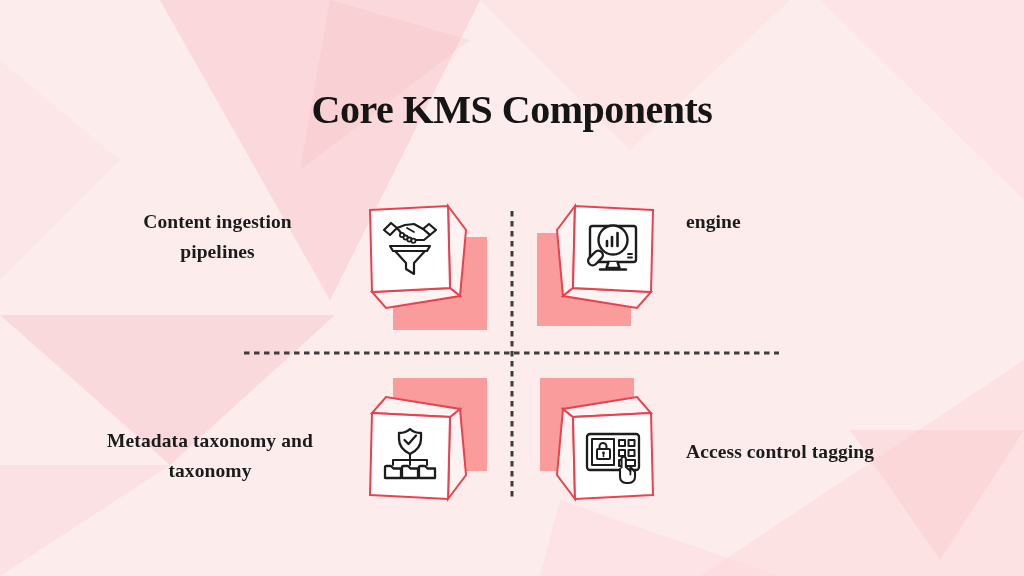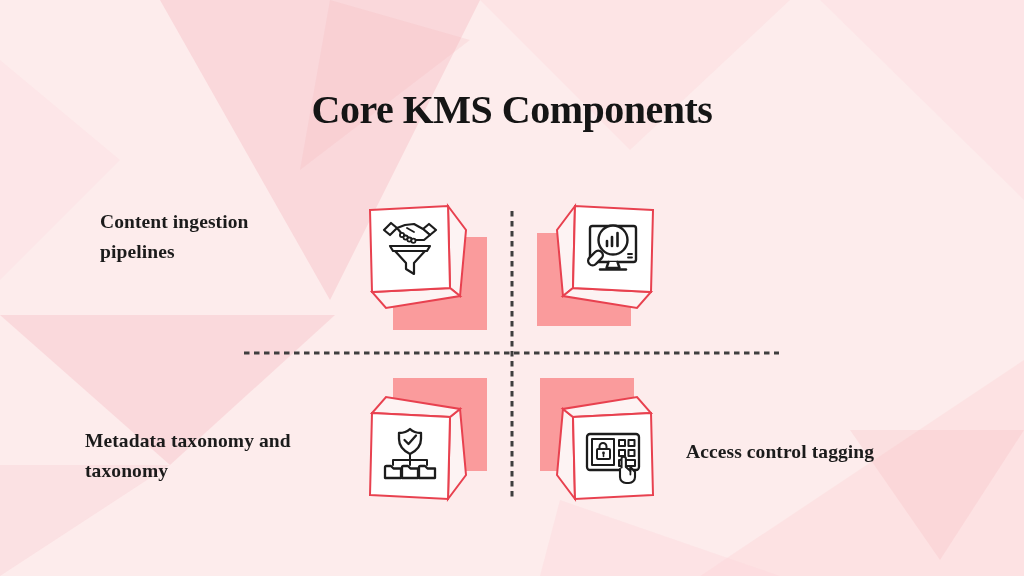--- a/index.html
+++ b/index.html
@@ -11,21 +11,21 @@
   .bg-svg{position:absolute;left:0;top:0;z-index:0;}
   .title{
     position:absolute;left:0;top:86px;width:1024px;z-index:3;
     text-align:center;font-size:40px;font-weight:700;color:#151515;
     letter-spacing:-0.5px;
   }
   .label{
     position:absolute;z-index:3;font-size:19.5px;font-weight:700;
     color:#1b1b1b;line-height:30px;letter-spacing:0.1px;
   }
-  .label.right{text-align:left;}
+  .label.right{text-align:center;}
   .label.left{text-align:left;}
   .quad{position:absolute;width:140px;height:140px;z-index:2;}
   .pink-square{position:absolute;width:94px;height:93px;background:#fa9b9c;}
   .cube{position:absolute;left:0;top:0;}
   .icon{position:absolute;}
   .divider{position:absolute;z-index:1;}
 </style>
 </head>
 <body>
 
@@ -72,20 +72,21 @@
       <circle cx="24" cy="18" r="2.1" fill="#fff" stroke-width="1.8"></circle>
       <circle cx="27.6" cy="20.6" r="2.1" fill="#fff" stroke-width="1.8"></circle>
       <circle cx="31.4" cy="22.6" r="2.1" fill="#fff" stroke-width="1.8"></circle>
       <circle cx="35.4" cy="23.8" r="2.1" fill="#fff" stroke-width="1.8"></circle>
       <polygon points="12,29 52,29 49,34 15,34" fill="#fff"></polygon>
       <path d="M17,34 L47,34 L36,46 L36,57 L28,52 L28,46 Z" fill="#fff"></path>
     </svg>
   </div>
 
   <div class="label left" style="left:686px;top:207px;width:260px;">
+    <div>engine</div>
   </div>
   <div class="quad" style="left:535px;top:200px;">
     <div class="pink-square" style="left:2px;top:33px;"></div>
     <svg class="cube" style="left:10px;transform:scaleX(-1);" width="118" height="118" viewBox="0 0 118 118">
       <polygon points="88,6 106,30 100,96 90,88" fill="#fdf3f3" stroke="#e8414f" stroke-width="2"></polygon>
       <polygon points="12,92 90,88 100,96 26,108" fill="#fdf3f3" stroke="#e8414f" stroke-width="2"></polygon>
       <polygon points="10,10 88,6 90,88 12,92" fill="#ffffff" stroke="#e8414f" stroke-width="2"></polygon>
     </svg>
     <svg class="icon" style="left:46px;top:17px;" width="64" height="64" viewBox="0 0 64 64" fill="none" stroke="#1c1c1c" stroke-width="2.4" stroke-linejoin="round" stroke-linecap="round">
       <rect x="9" y="9" width="46" height="36" rx="2.5" fill="#fff"></rect>

